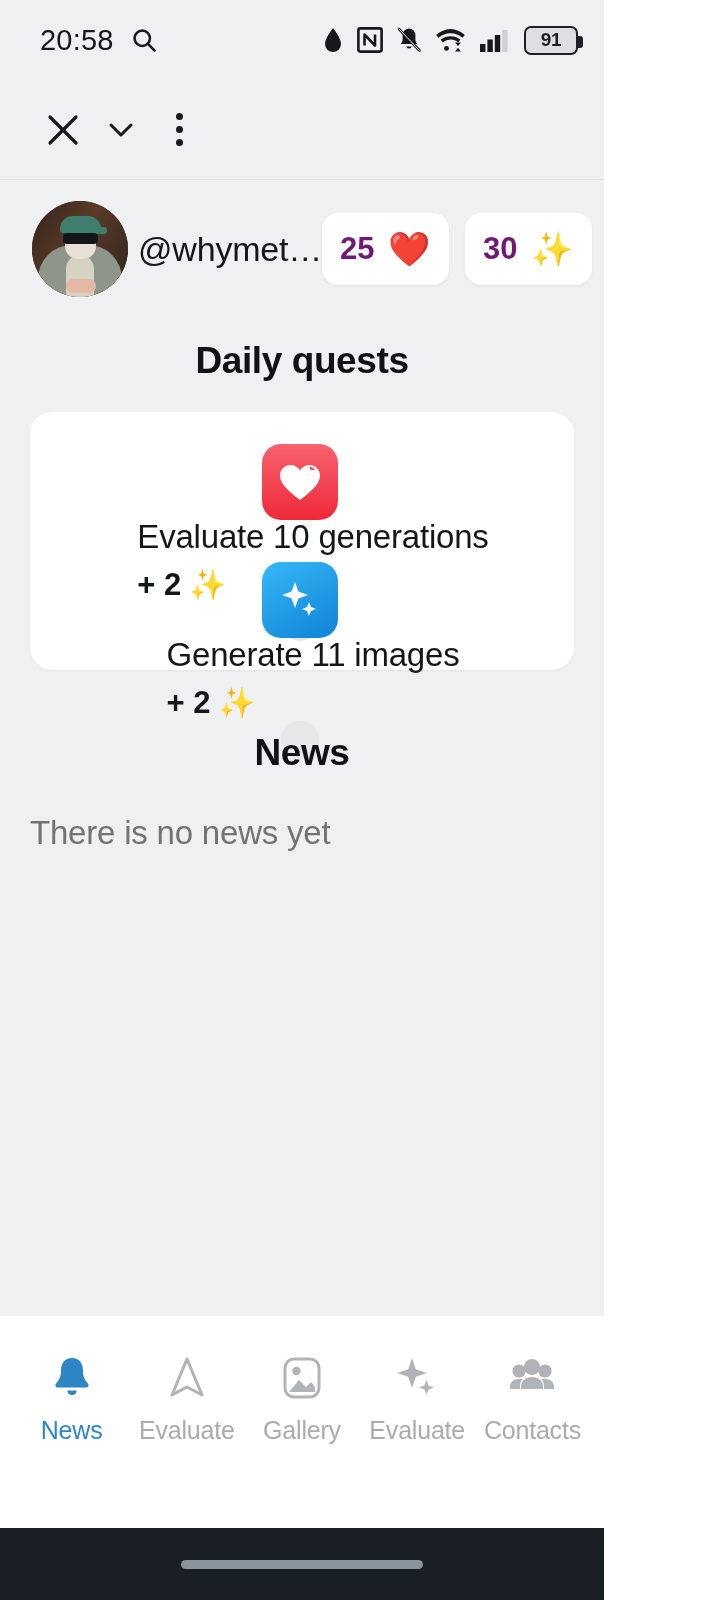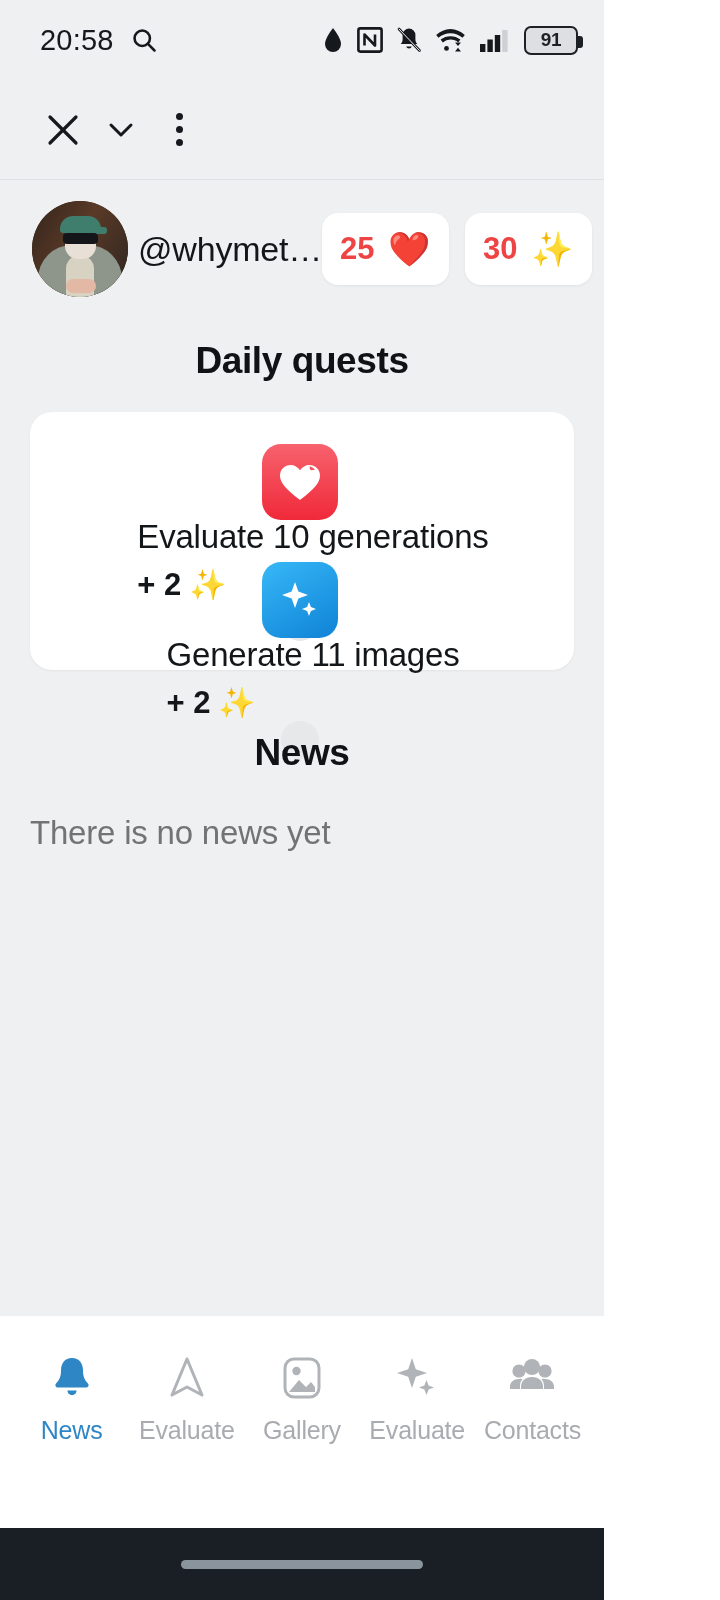--- a/index.html
+++ b/index.html
@@ -92,21 +92,21 @@
     letter-spacing: -.2px; white-space: nowrap;
   }
   .chips { margin-left: auto; display: flex; gap: 16px; }
   .chip {
     background: #ffffff; border-radius: 16px;
     min-width: 122px; height: 72px;
     display: flex; align-items: center; justify-content: center; gap: 14px;
     padding: 0 18px;
     box-shadow: 0 1px 3px rgba(0,0,0,.06);
   }
-  .chip-val { font-size: 31px; font-weight: bold; color: #ef4444; }
+  .chip-val { font-size: 31px; font-weight: bold; color: #701a75; }
 
   .section-title {
     text-align: center; font-size: 37px; font-weight: bold;
     color: #101215; letter-spacing: -.4px;
   }
   .sec-daily { margin-top: 38px; }
 
   .quest-card {
     margin-top: 30px; background: #ffffff; border-radius: 22px;
     padding: 10px 0 12px 0;

